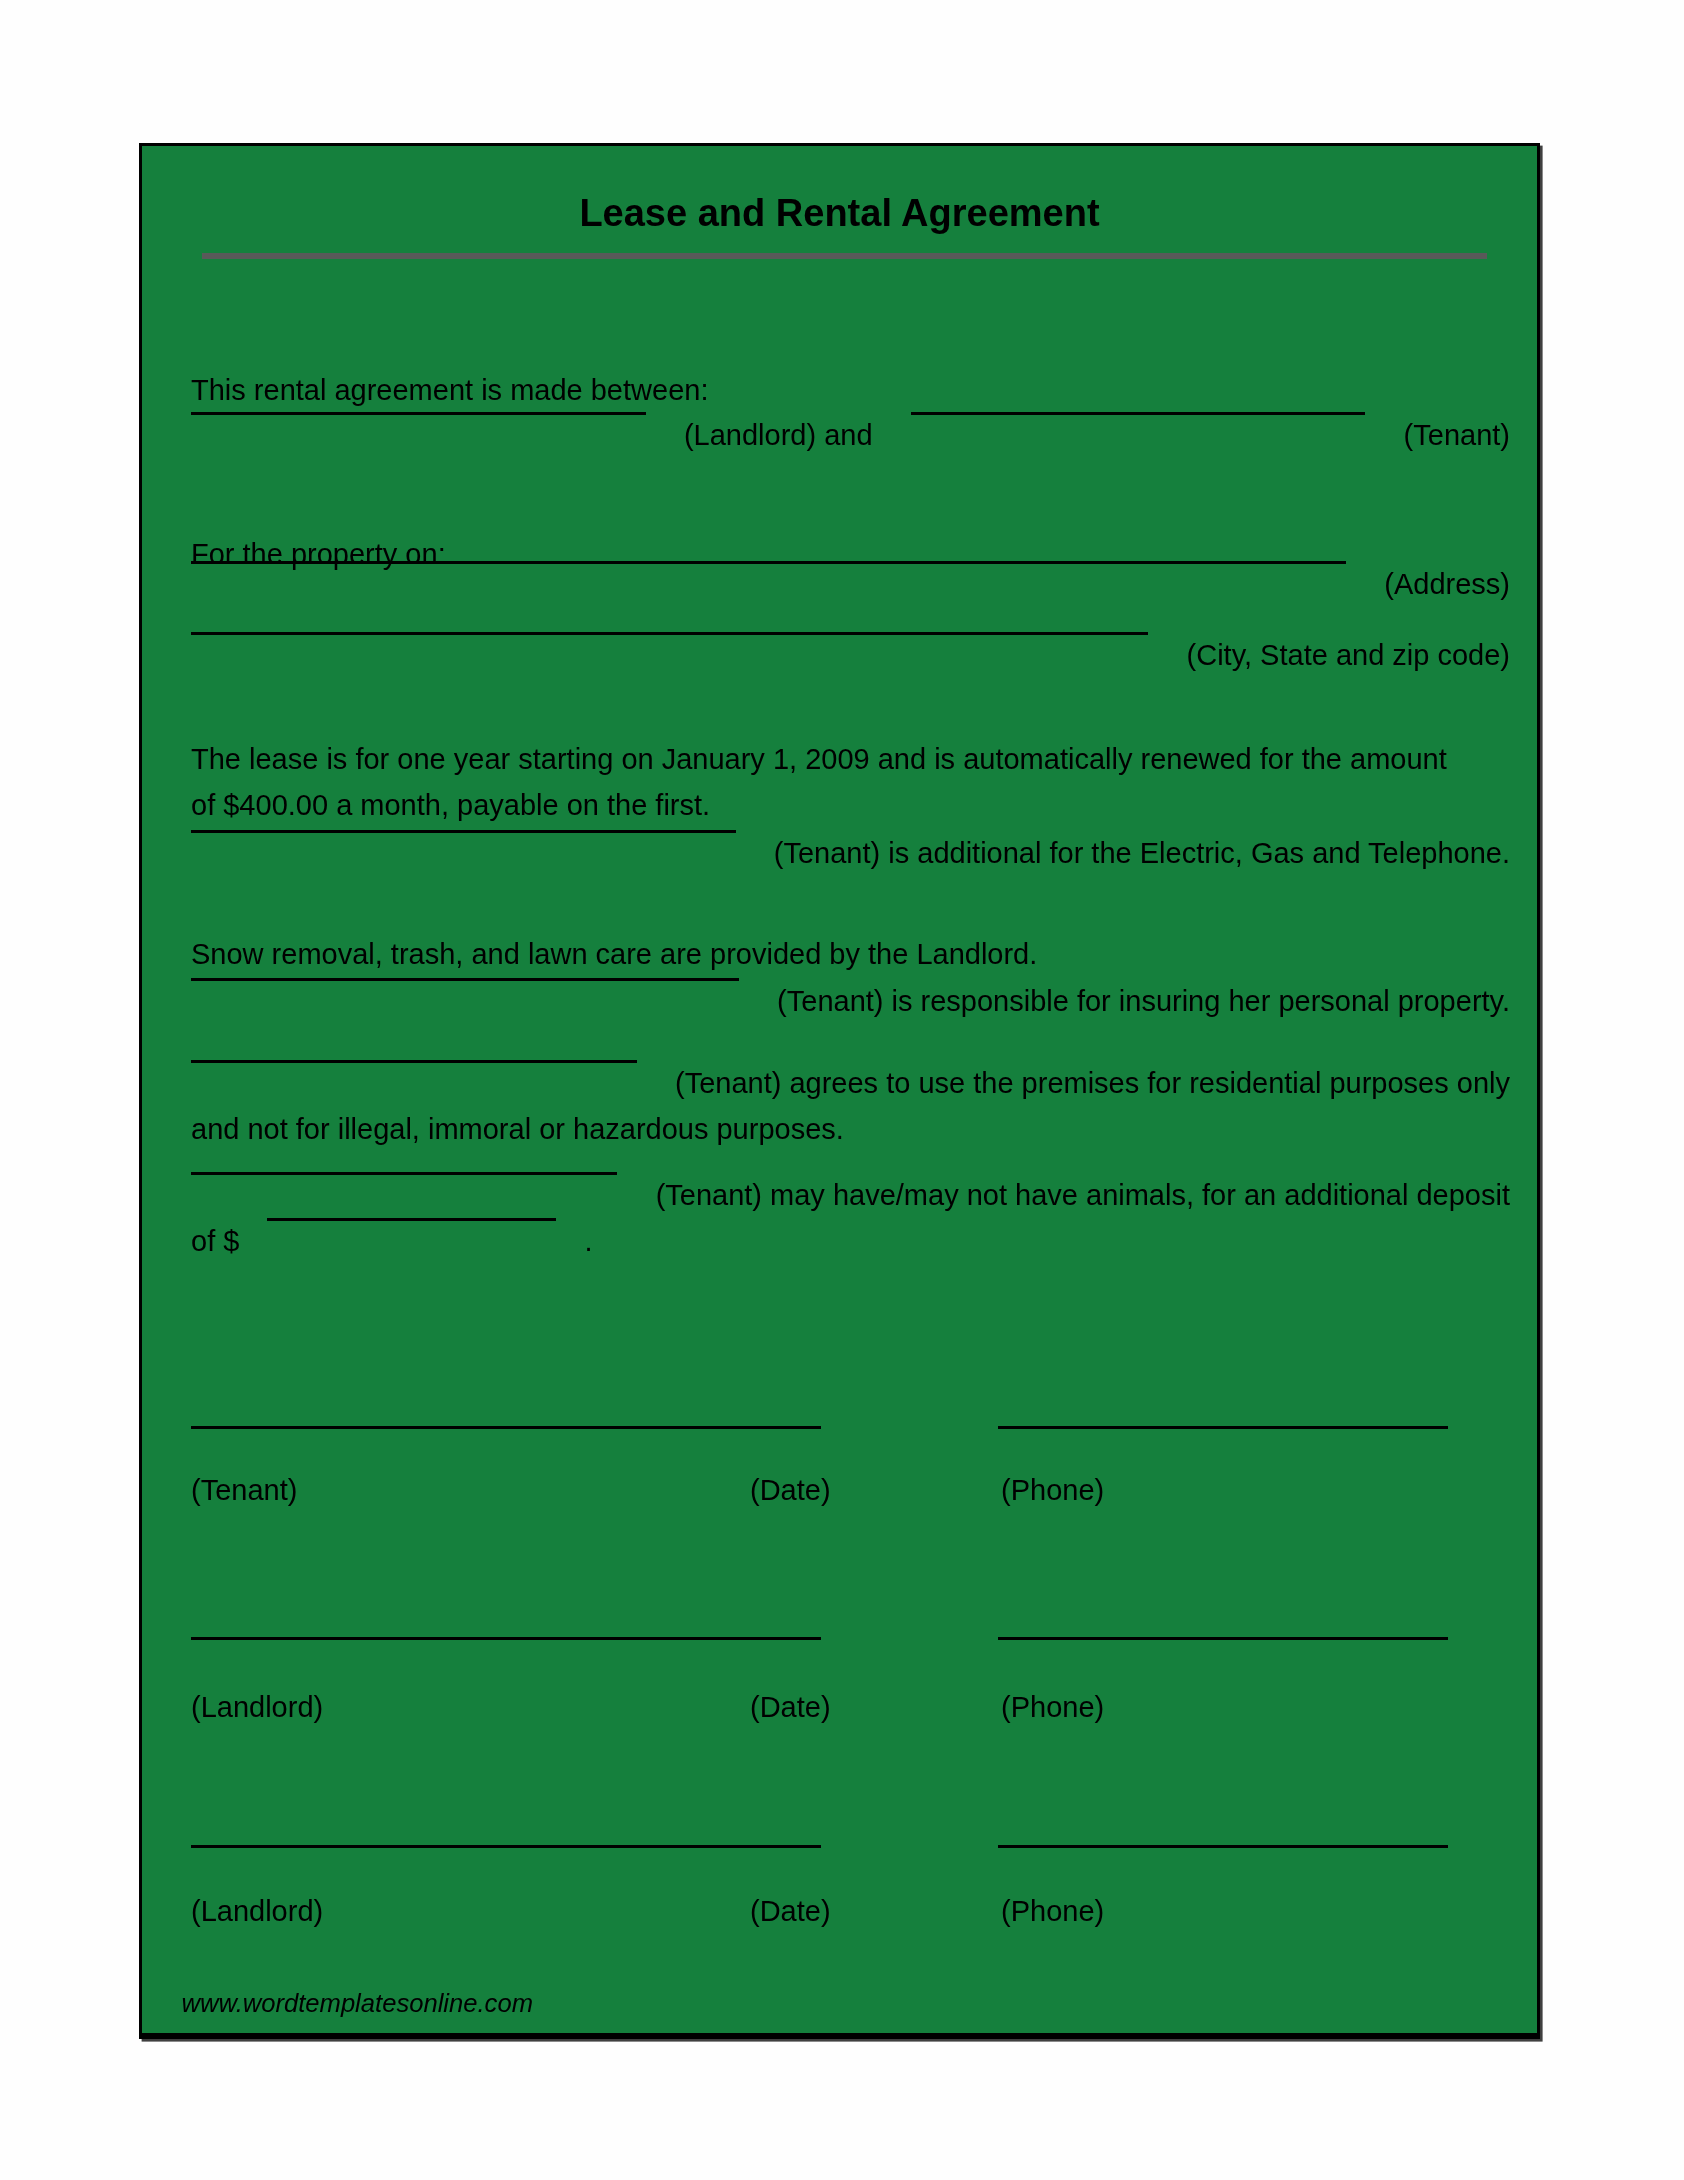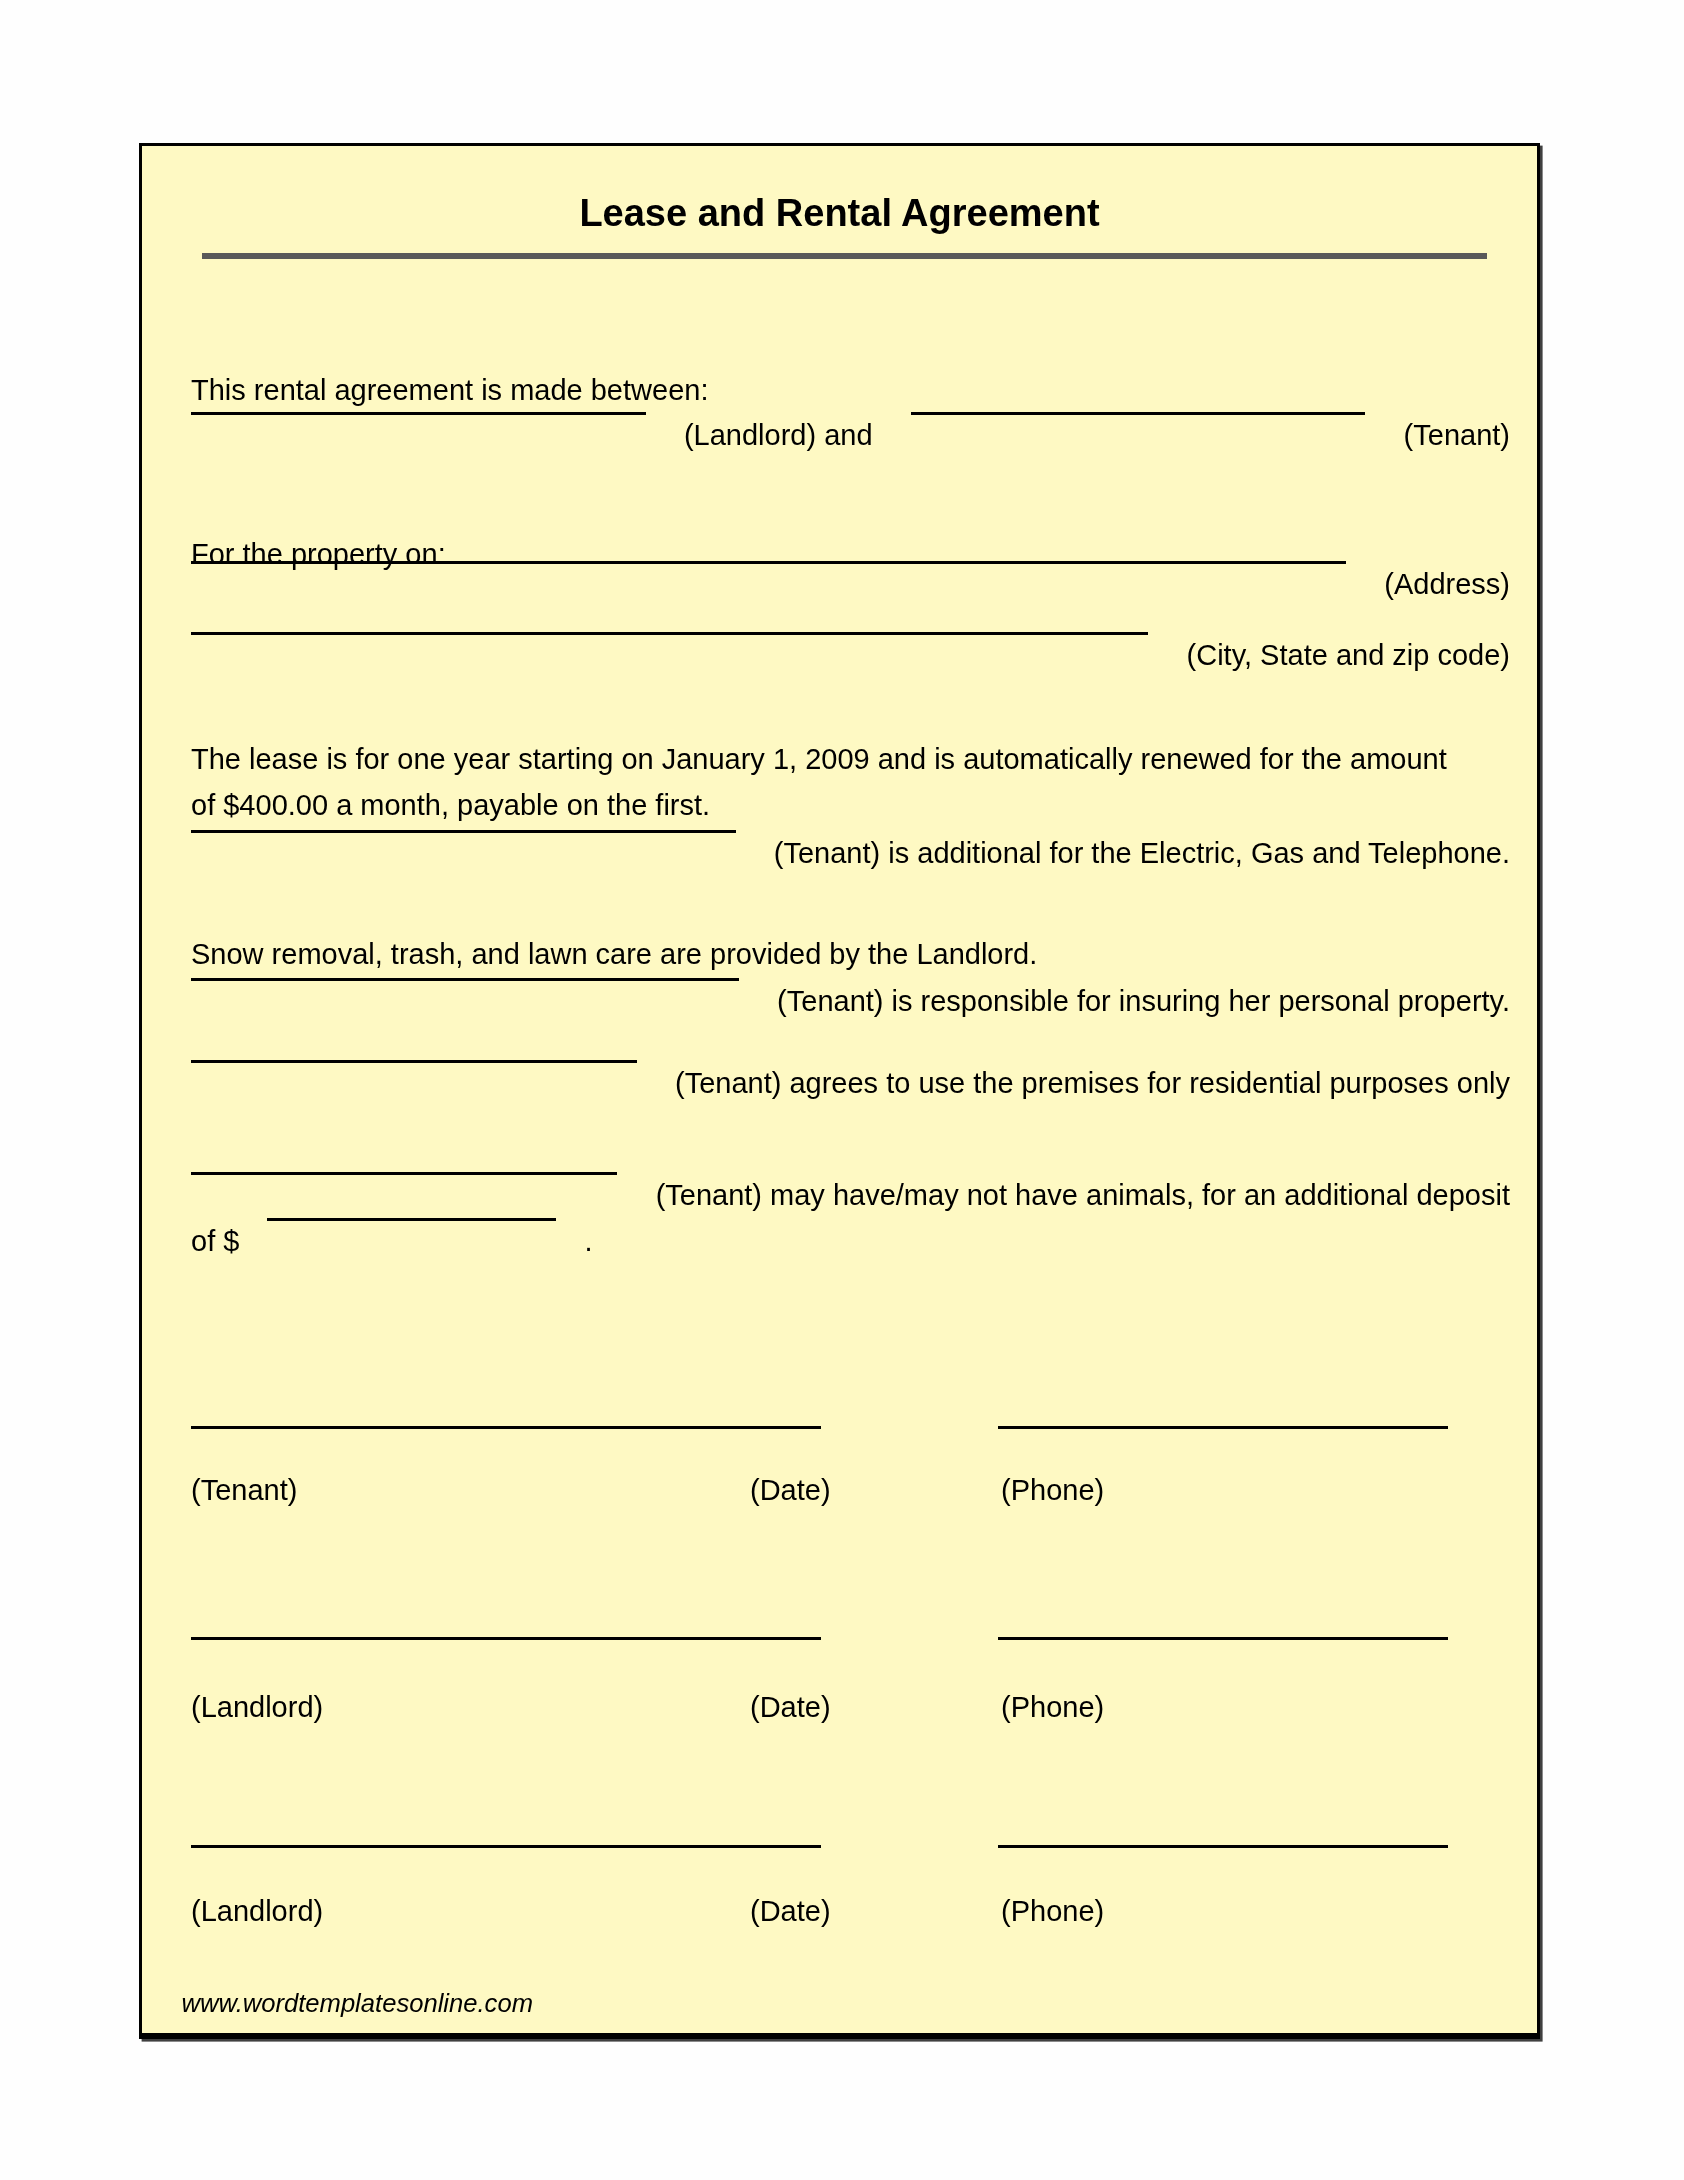--- a/index.html
+++ b/index.html
@@ -8,21 +8,21 @@
     background: #fefefe;
     font-family: "Liberation Sans", "DejaVu Sans", sans-serif;
     color: #000;
     position: relative;
   }
   .page {
     position: absolute;
     left: 139px; top: 143px;
     width: 1401px; height: 1896px;
     box-sizing: border-box;
-    background: #fef9c3;
+    background: #15803d;
     border: 3.4px solid #000;
     border-bottom-width: 6.8px;
     box-shadow: 2.6px 2.6px 0 rgba(0,0,0,0.75);
   }
   .abs { position: absolute; }
   .title {
     left: 0; top: 43px; width: 100%;
     text-align: center;
     font-size: 38px; font-weight: bold;
     letter-spacing: 0px;
@@ -101,20 +101,21 @@
   <div class="abs bodytext row fillrow" style="top:832px;">
     <span class="blank"></span>
     <span class="txt pad-l">(Tenant) is responsible for insuring her personal property.</span>
   </div>
 
   <div class="abs bodytext row" style="top:908px;margin-top:6px;">
     <div class="fillrow">
       <span class="blank"></span>
       <span class="txt pad-l">(Tenant) agrees to use the premises for residential purposes only</span>
     </div>
+    <div class="line2">and not for illegal, immoral or hazardous purposes.</div>
   </div>
 
   <div class="abs bodytext row" style="top:1026px;">
     <div class="fillrow">
       <span class="blank"></span>
       <span class="txt pad-l">(Tenant) may have/may not have animals, for an additional deposit</span>
     </div>
     <div class="fillrow">
       <span class="txt">of $</span>
       <span class="blank fixed" style="width:289px;"></span>

